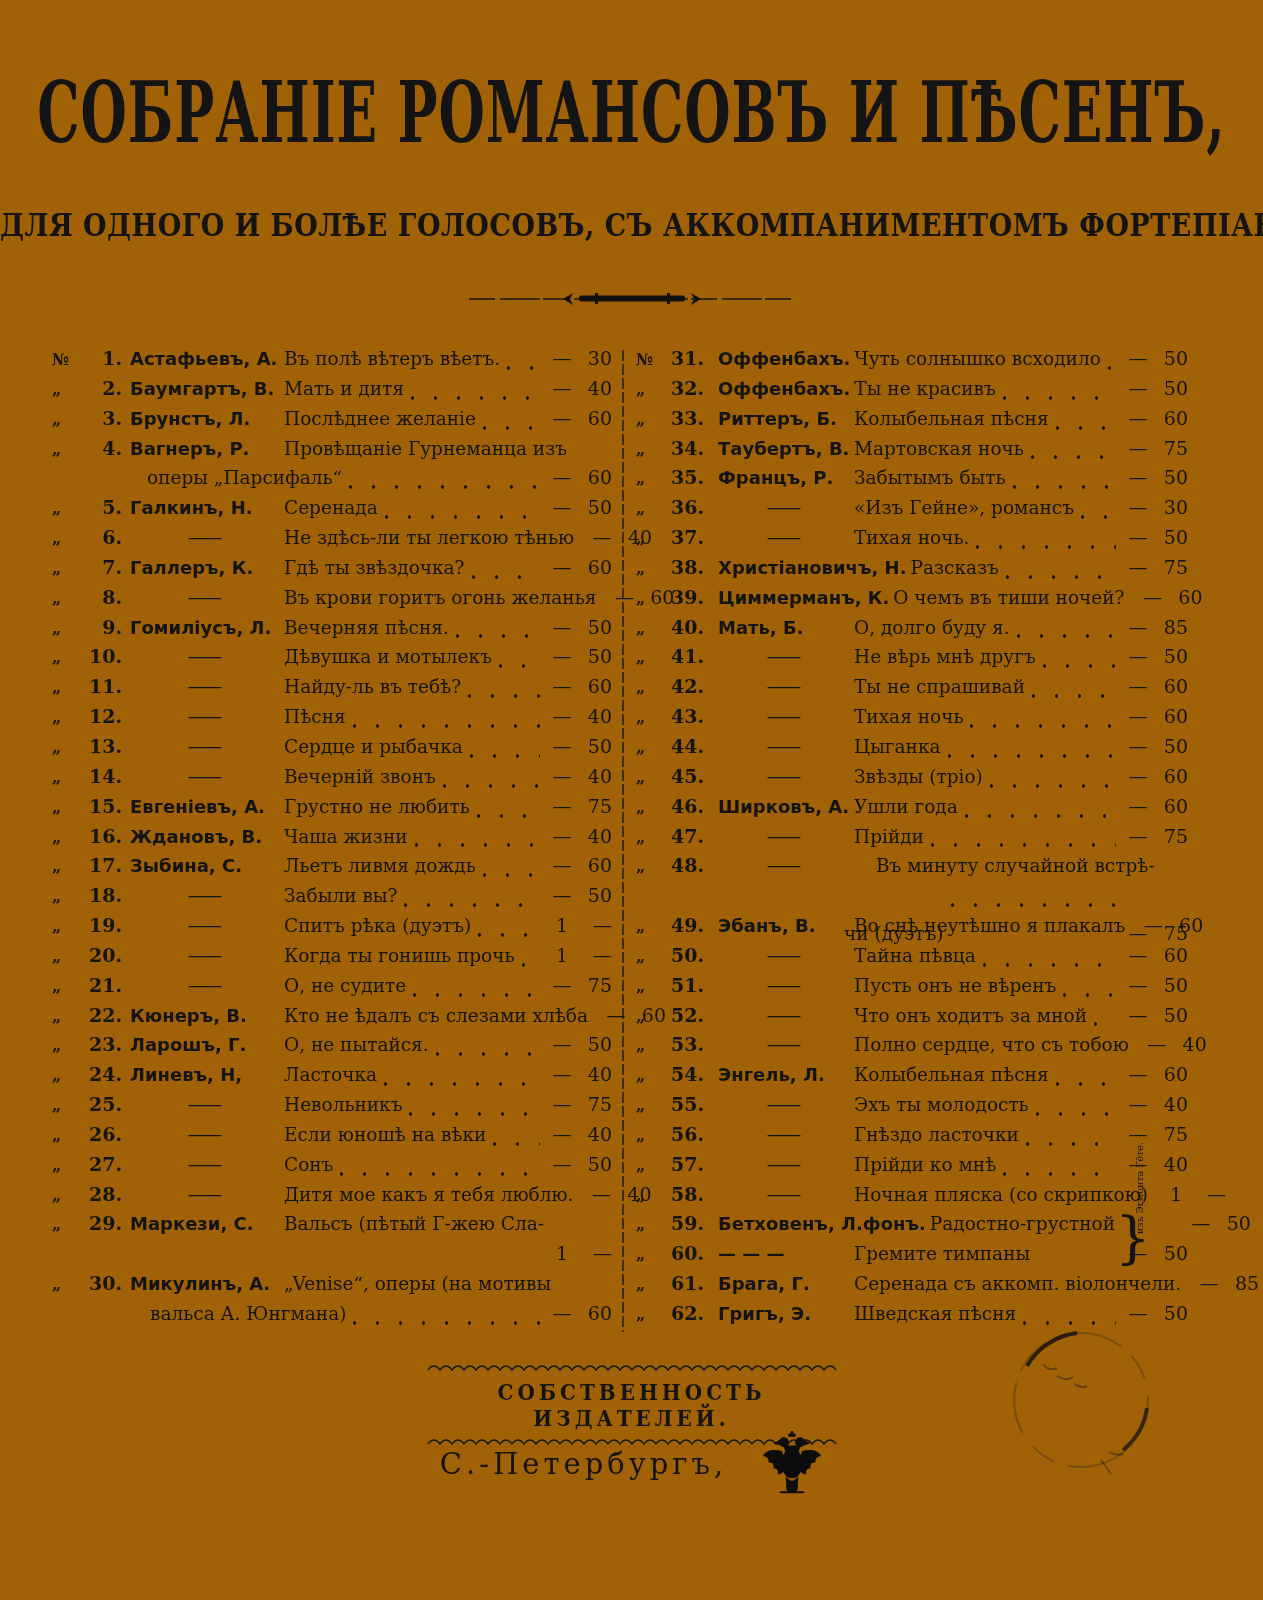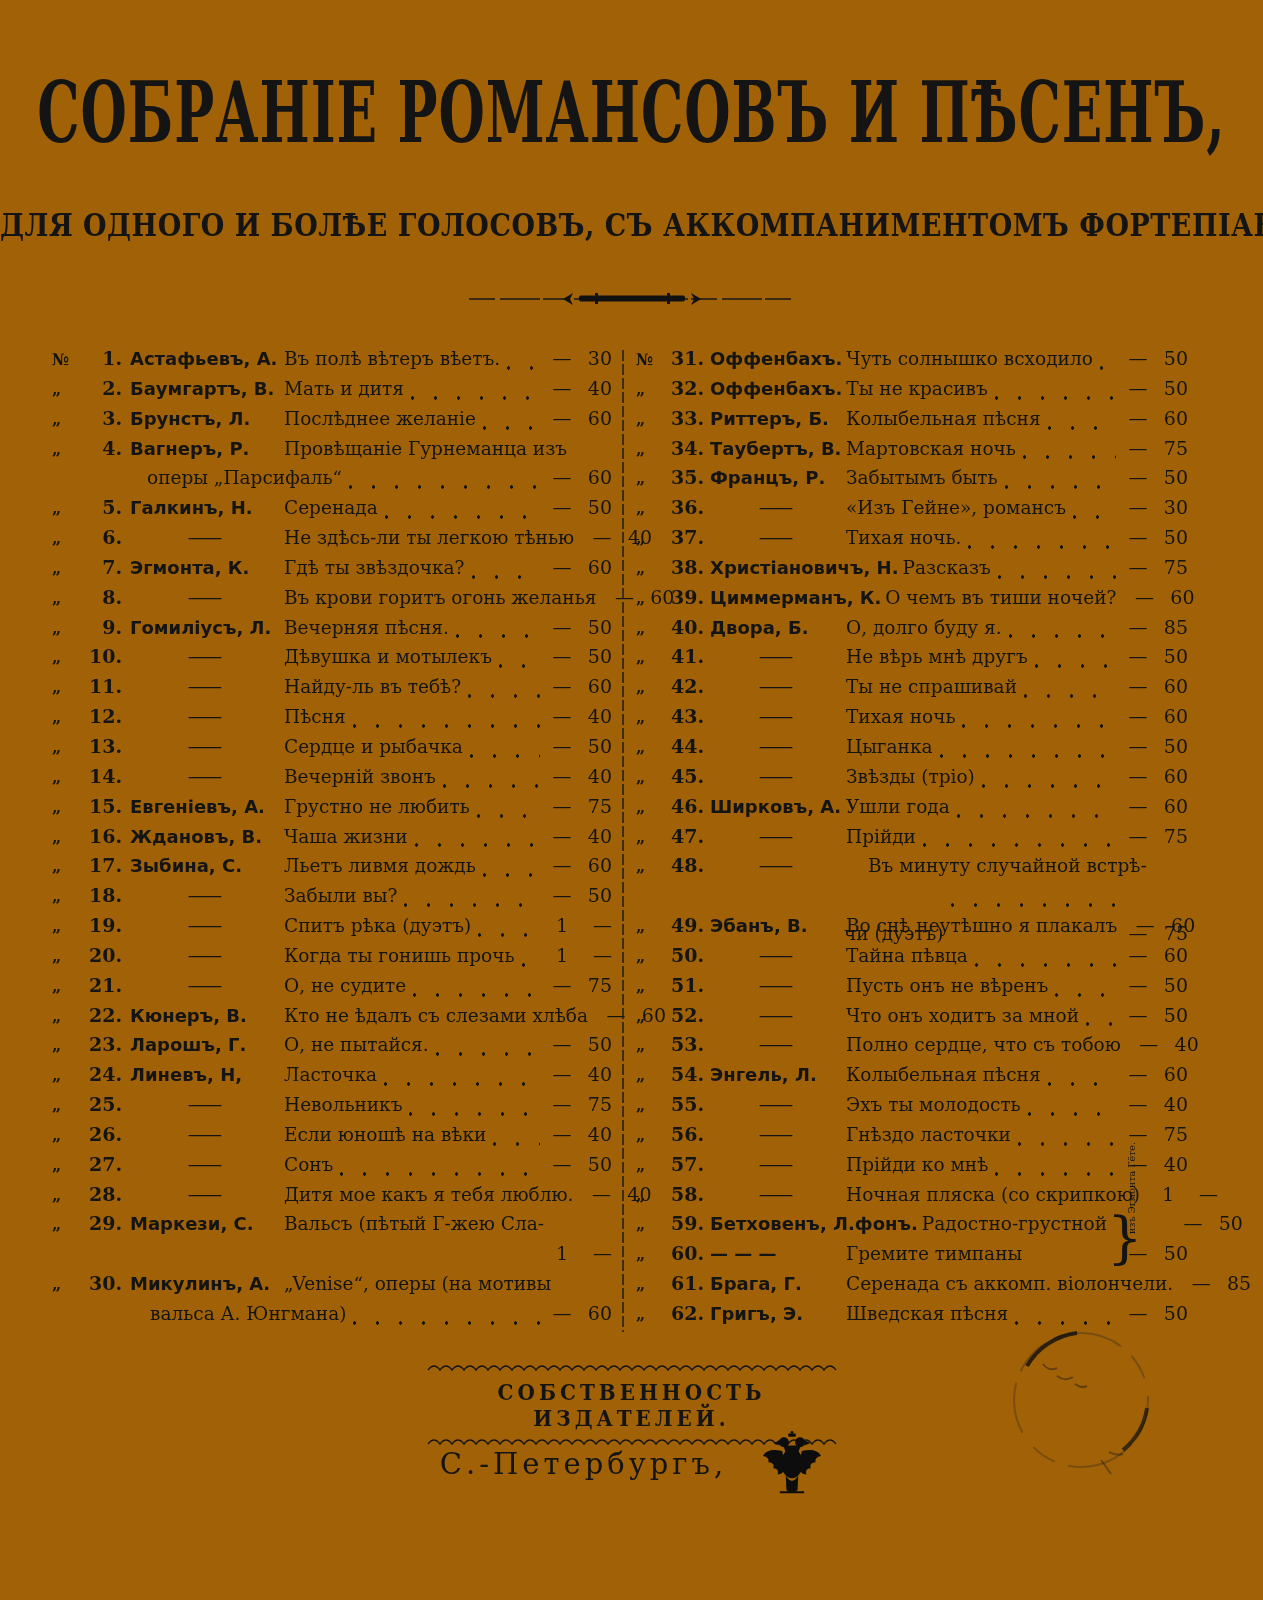--- a/index.html
+++ b/index.html
@@ -21,21 +21,21 @@
   .col-right{left:636px;width:552px;}
   .separator{position:absolute;left:622px;top:350px;height:982px;width:2px;opacity:.75;
     background:repeating-linear-gradient(180deg,#1c1c1c 0 11px,transparent 11px 14px);}
 
   .row{display:flex;align-items:baseline;height:29.85px;white-space:nowrap;}
   .mark{width:24px;font-size:16px;font-weight:bold;flex:0 0 auto;}
   .num{width:46px;text-align:right;font-weight:bold;font-size:19px;flex:0 0 auto;}
   .col-right .num{width:44px;}
   .comp{min-width:150px;padding-left:8px;padding-right:4px;flex:0 0 auto;
     font-family:"DejaVu Sans",sans-serif;font-weight:bold;font-size:18px;}
-  .col-right .comp{min-width:132px;padding-left:6px;}
+  .col-right .comp{min-width:132px;padding-left:6px;margin-left:8px;}
   .comp.dash{text-align:center;font-family:"DejaVu Serif",serif;font-weight:normal;}
   .dash-glyph{display:inline-block;transform:scaleX(2);}
   .title{font-size:18.5px;flex:0 0 auto;}
   .leader{flex:1 1 0;min-width:0;align-self:flex-end;height:6px;margin:0 6px 6px 6px;}
   .leader.dotted{background-image:radial-gradient(circle at 2.5px 3px,#161616 1.5px,transparent 1.9px);
     background-size:23px 6px;background-repeat:repeat-x;background-position:left bottom;}
   .rub{width:32px;text-align:center;font-size:19px;flex:0 0 auto;}
   .kop{width:34px;text-align:right;font-size:19px;flex:0 0 auto;}
 
   .brace{position:relative;width:58px;flex:0 0 auto;align-self:stretch;}
@@ -138,21 +138,21 @@
     <span class="comp dash"><span class="dash-glyph">—</span></span>
     <span class="title">Не здѣсь-ли ты легкою тѣнью</span>
     <span class="leader"></span>
     <span class="rub">—</span>
     <span class="kop">40</span>
   </div>
 
   <div class="row">
     <span class="mark">„</span>
     <span class="num">7.</span>
-    <span class="comp">Эгмонта, К.</span>
+    <span class="comp">Галлеръ, К.</span>
     <span class="title">Гдѣ ты звѣздочка?</span>
     <span class="leader dotted"></span>
     <span class="rub">—</span>
     <span class="kop">60</span>
   </div>
 
   <div class="row">
     <span class="mark">„</span>
     <span class="num">8.</span>
     <span class="comp dash"><span class="dash-glyph">—</span></span>
@@ -485,21 +485,21 @@
     <span class="comp">Циммерманъ, К.</span>
     <span class="title">О чемъ въ тиши ночей?</span>
     <span class="leader"></span>
     <span class="rub">—</span>
     <span class="kop">60</span>
   </div>
 
   <div class="row">
     <span class="mark">„</span>
     <span class="num">40.</span>
-    <span class="comp">Двора, Б.</span>
+    <span class="comp">Мать, Б.</span>
     <span class="title">О, долго буду я.</span>
     <span class="leader dotted"></span>
     <span class="rub">—</span>
     <span class="kop">85</span>
   </div>
 
   <div class="row">
     <span class="mark">„</span>
     <span class="num">41.</span>
     <span class="comp dash"><span class="dash-glyph">—</span></span>

